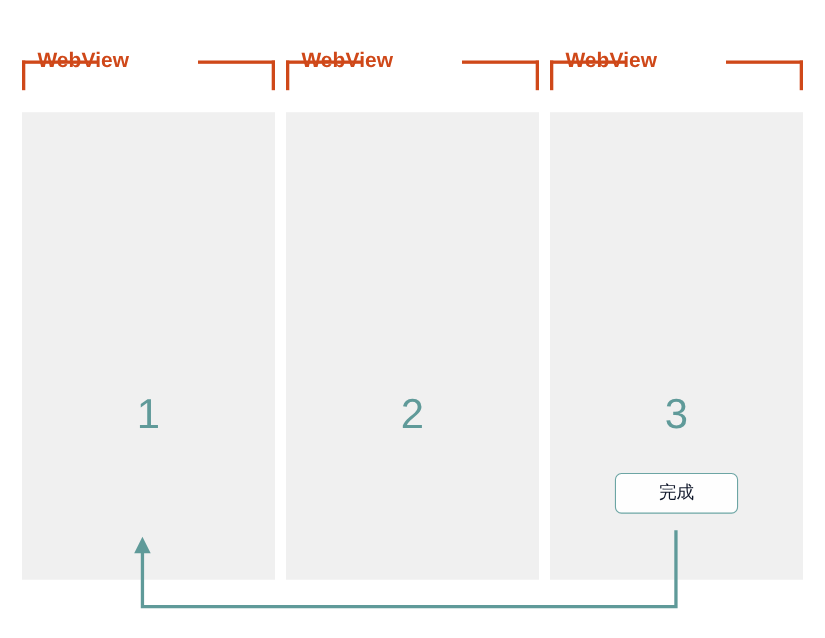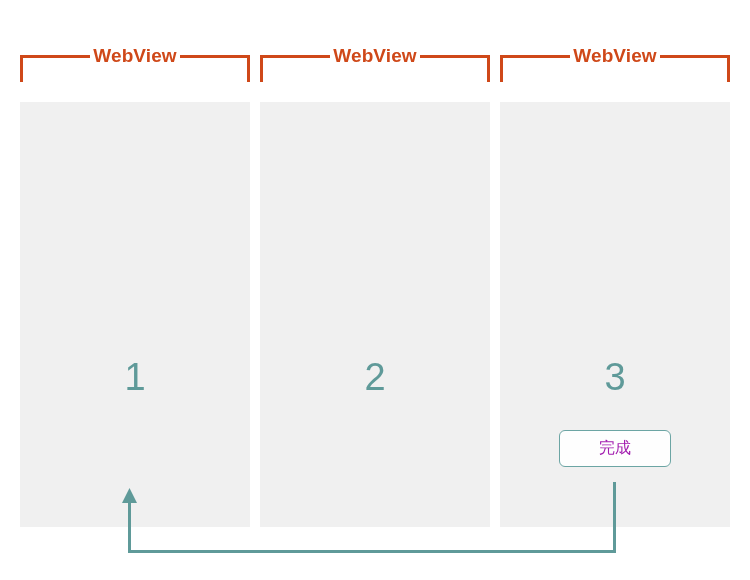--- a/index.html
+++ b/index.html
@@ -50,23 +50,23 @@
   }
   .bracket-line.leg-right {
     right: 0;
     top: 0;
     width: 3px;
     height: 27px;
   }
   .bracket-label {
     position: absolute;
     top: -12px;
-    left: 0;
+    left: 14px;
     width: 100%;
-    text-align: center;
+    text-align: left;
     color: #cf4819;
     font-size: 19px;
     font-weight: bold;
     font-family: "Liberation Sans", sans-serif;
     letter-spacing: 0.1px;
     line-height: 26px;
   }
 
   
   .panel {
@@ -89,21 +89,21 @@
   
   .done-button {
     position: absolute;
     left: 559px;
     top: 430px;
     width: 112px;
     height: 37px;
     border: 1.5px solid #6ca5a4;
     border-radius: 6px;
     background: #fefefe;
-    color: #a21caf;
+    color: #0f172a;
     font-size: 16px;
     font-family: "Liberation Sans", sans-serif;
     display: flex;
     align-items: center;
     justify-content: center;
     box-sizing: border-box;
     padding: 0;
     cursor: pointer;
   }
 

